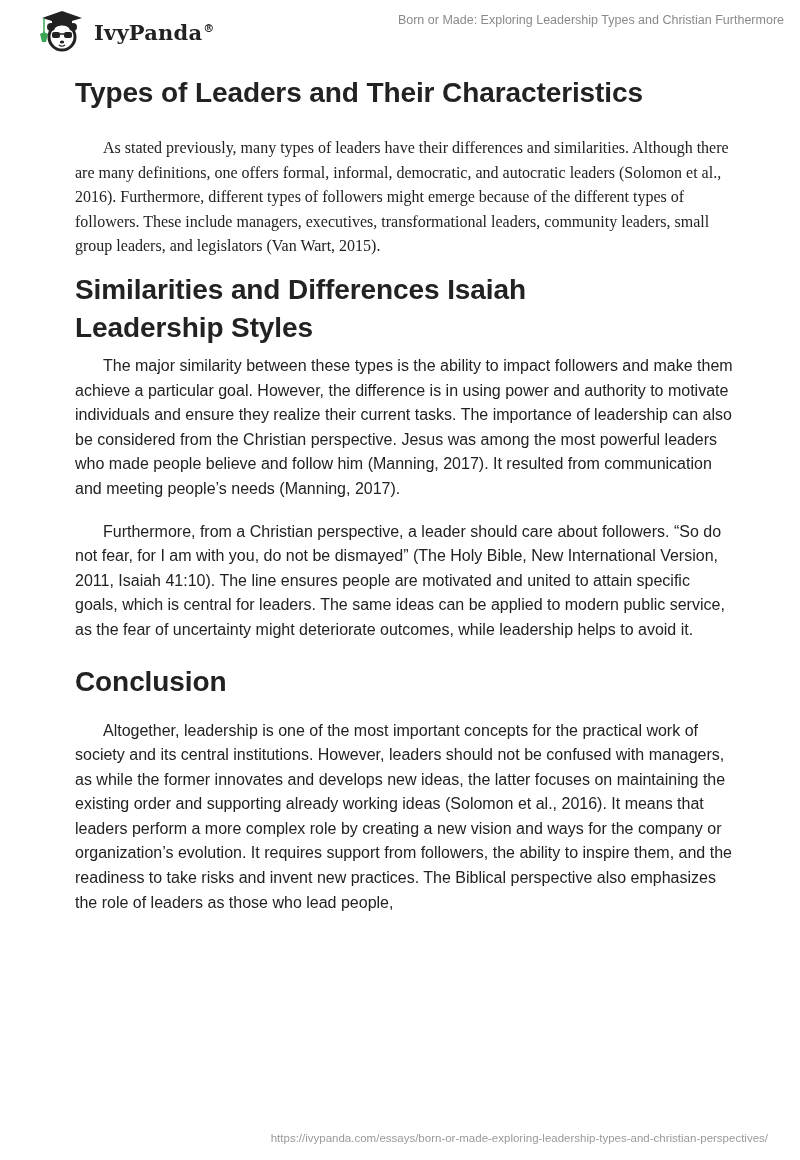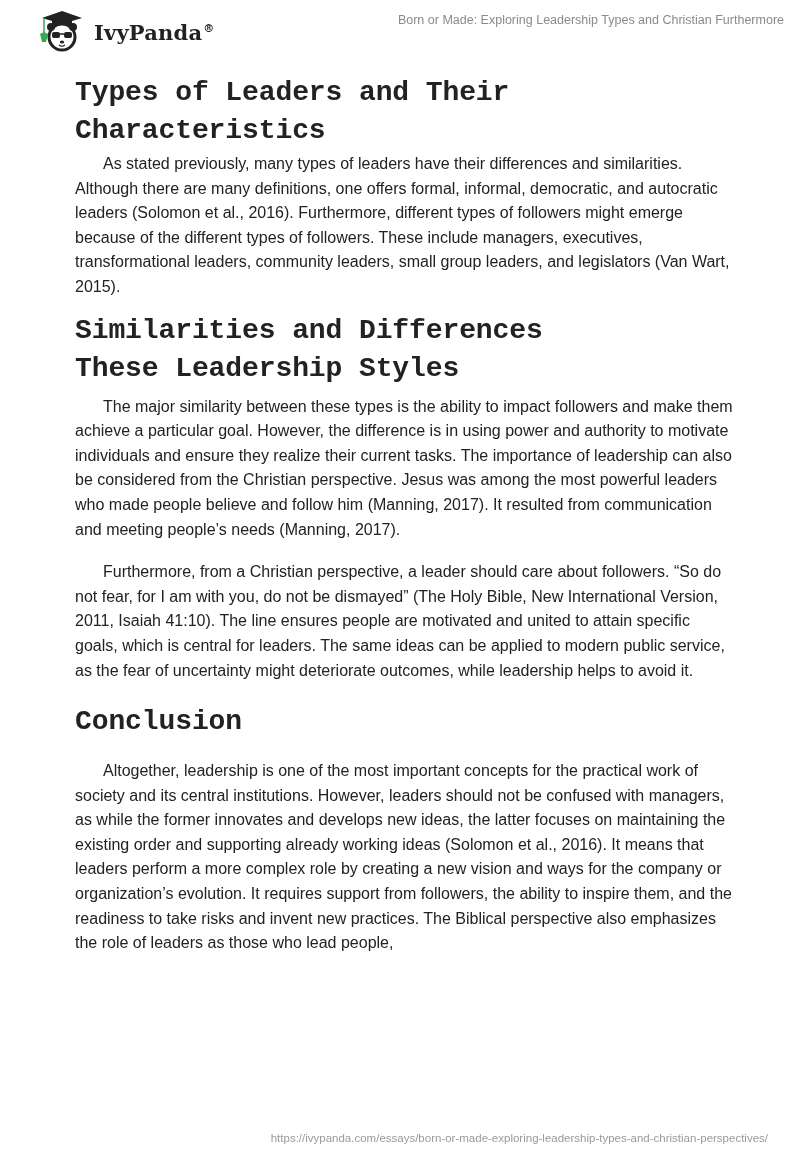--- a/index.html
+++ b/index.html
@@ -59,30 +59,29 @@
       left: 75px;
       top: 70px;
       width: 660px;
     }
     h2.section-heading {
       font-size: 28px;
       font-weight: bold;
       color: #222222;
       line-height: 38px;
       letter-spacing: -0.1px;
-      font-family: Liberation Mono, monospace;
     }
     p.section-body {
       font-size: 16px;
       line-height: 24.6px;
       color: #222222;
       text-indent: 28px;
     }
     .sec1-h { margin-top: 4px; }
-    .sec1-p { margin-top: 2px; }
+    .sec1-p { margin-top: 24px; font-family: Liberation Serif, serif; }
     .sec2-h { margin-top: 12px; }
     .sec2-p { margin-top: 7px; }
     .sec3-h { margin-top: 12px; }
     .sec3-p { margin-top: 18px; }
     .sec4-h { margin-top: 20px; }
     .sec4-p { margin-top: 18px; }
     .footer-url {
       position: absolute;
       right: 32px;
       top: 1132px;
@@ -120,21 +119,21 @@
   <div class="doc-title">Born or Made: Exploring Leadership Types and Christian Furthermore</div>
 </div>
 
 <main class="content">
   <section>
     <h2 class="section-heading sec1-h">Types of Leaders and Their Characteristics</h2>
     <p class="section-body sec1-p">As stated previously, many types of leaders have their differences and similarities. Although there are many definitions, one offers formal, informal, democratic, and autocratic leaders (Solomon et al., 2016). Furthermore, different types of followers might emerge because of the different types of followers. These include managers, executives, transformational leaders, community leaders, small group leaders, and legislators (Van Wart, 2015).</p>
   </section>
 
   <section>
-    <h2 class="section-heading sec2-h" style="width:520px;">Similarities and Differences These Leadership Styles</h2>
+    <h2 class="section-heading sec2-h" style="width:520px;">Similarities and Differences Isaiah Leadership Styles</h2>
     <p class="section-body sec2-p">The major similarity between these types is the ability to impact followers and make them achieve a particular goal. However, the difference is in using power and authority to motivate individuals and ensure they realize their current tasks. The importance of leadership can also be considered from the Christian perspective. Jesus was among the most powerful leaders who made people believe and follow him (Manning, 2017). It resulted from communication and meeting people’s needs (Manning, 2017).</p>
   </section>
 
   <section>
     <p class="section-body sec3-p">Furthermore, from a Christian perspective, a leader should care about followers. “So do not fear, for I am with you, do not be dismayed” (The Holy Bible, New International Version, 2011, Isaiah 41:10). The line ensures people are motivated and united to attain specific goals, which is central for leaders. The same ideas can be applied to modern public service, as the fear of uncertainty might deteriorate outcomes, while leadership helps to avoid it.</p>
   </section>
 
   <section>
     <h2 class="section-heading sec4-h">Conclusion</h2>
     <p class="section-body sec4-p">Altogether, leadership is one of the most important concepts for the practical work of society and its central institutions. However, leaders should not be confused with managers, as while the former innovates and develops new ideas, the latter focuses on maintaining the existing order and supporting already working ideas (Solomon et al., 2016). It means that leaders perform a more complex role by creating a new vision and ways for the company or organization’s evolution. It requires support from followers, the ability to inspire them, and the readiness to take risks and invent new practices. The Biblical perspective also emphasizes the role of leaders as those who lead people,</p>

